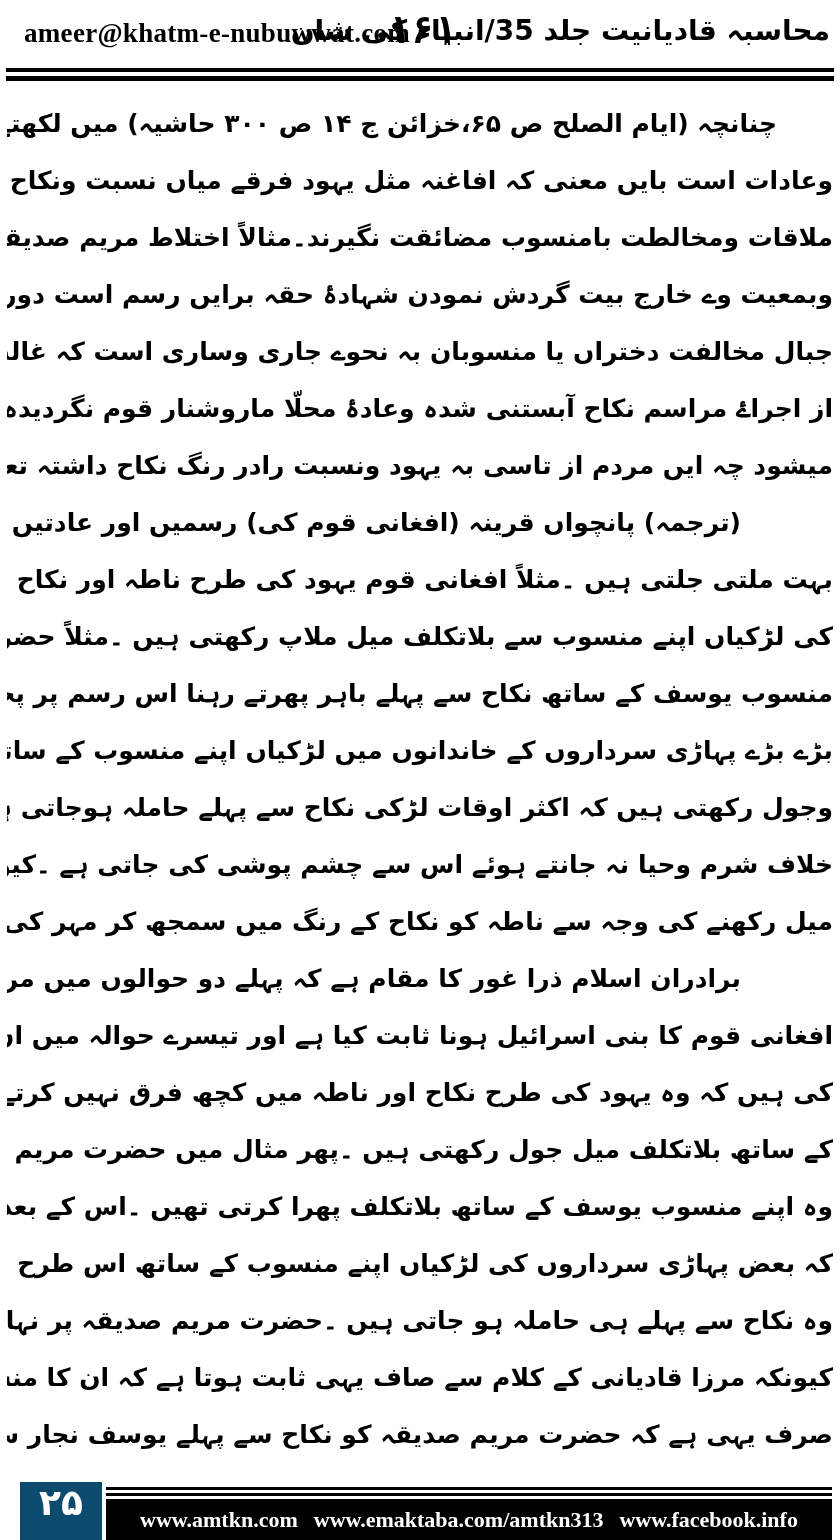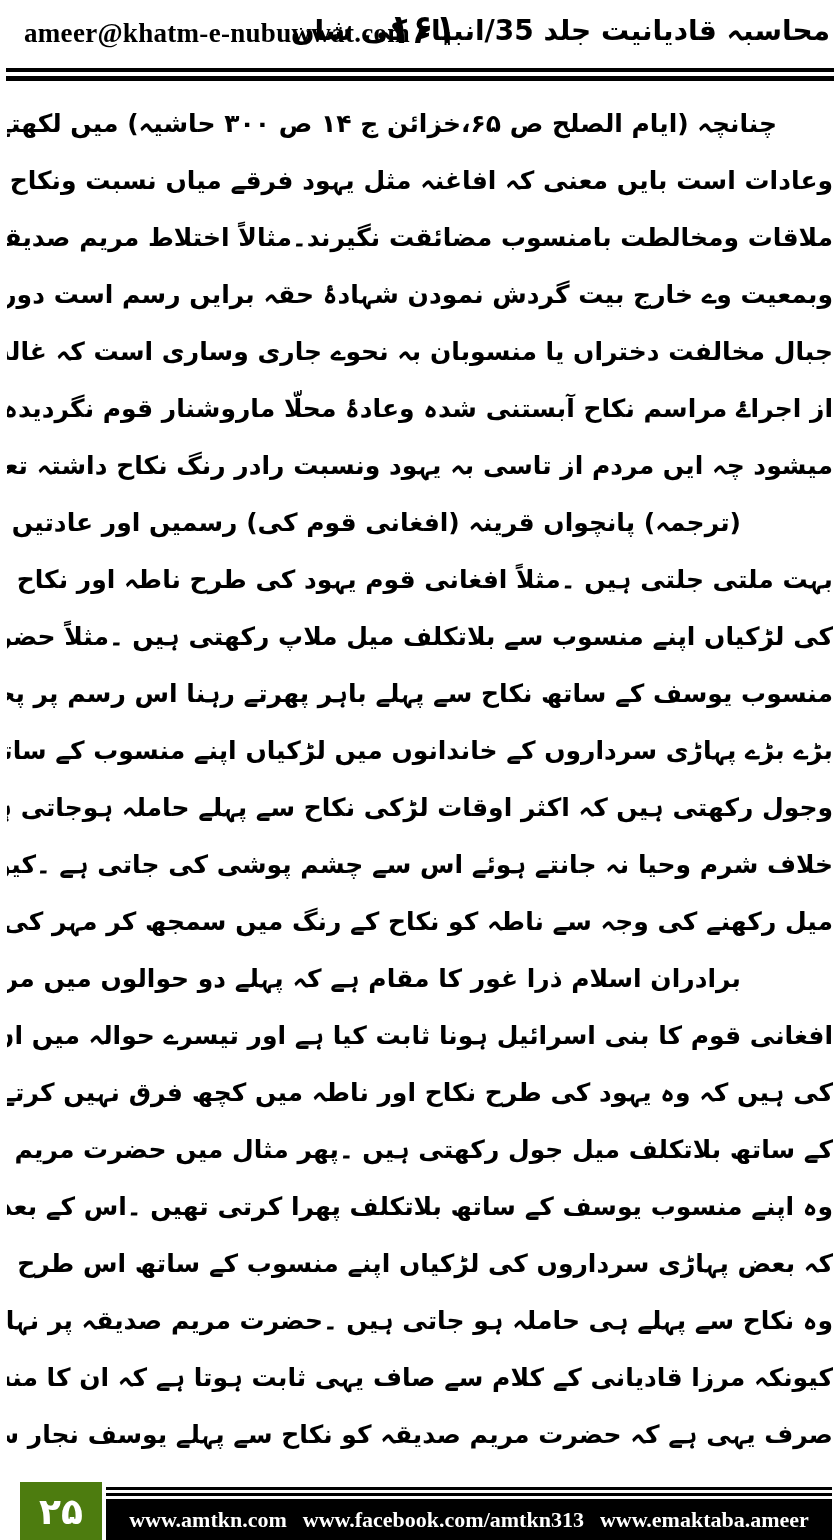--- a/index.html
+++ b/index.html
@@ -31,22 +31,22 @@
   .line{
     height:57px;line-height:57px;font-size:25px;font-weight:bold;
     white-space:nowrap;overflow:hidden;
     text-align:justify;text-align-last:justify;
   }
   .ind-sm{padding-right:56px;}
   .ind-lg{padding-right:92px;}
   
   .ftr{position:absolute;left:0;right:0;bottom:0;height:58px;}
   .volbox{
-    position:absolute;left:20px;bottom:0;width:82px;height:58px;background:#4d7c0f;
-    color:#fff;display:flex;align-items:center;justify-content:center;
+    position:absolute;left:20px;bottom:0;width:82px;height:58px;background:#0c4a6e;
+    color:#fff;display:flex;justify-content:center;
     font-size:36px;font-weight:bold;direction:rtl;
   }
   .bar-wrap{position:absolute;left:106px;right:8px;bottom:0;}
   .thin-rules .t1{height:3px;background:#000;margin-bottom:3px;}
   .thin-rules .t2{height:3px;background:#000;margin-bottom:3px;}
   .urlbar{
     height:41px;background:#000;color:#fff;
     display:flex;align-items:center;justify-content:center;gap:16px;
     font-family:"Liberation Serif",serif;font-weight:bold;font-size:22px;white-space:nowrap;
   }
@@ -98,19 +98,19 @@
     <div class="volbox">
       <span>۲۵</span>
     </div>
     <div class="bar-wrap">
       <div class="thin-rules">
         <div class="t1"></div>
         <div class="t2"></div>
       </div>
       <div class="urlbar" id="urlbar">
           <span>www.amtkn.com</span>
-          <span>www.facebook.com/amtkn313</span>
-          <span>www.emaktaba.ameer</span>
+          <span>www.emaktaba.com/amtkn313</span>
+          <span>www.facebook.info</span>
         </div>
     </div>
   </div>
 
 </div>
 
 </body></html>

